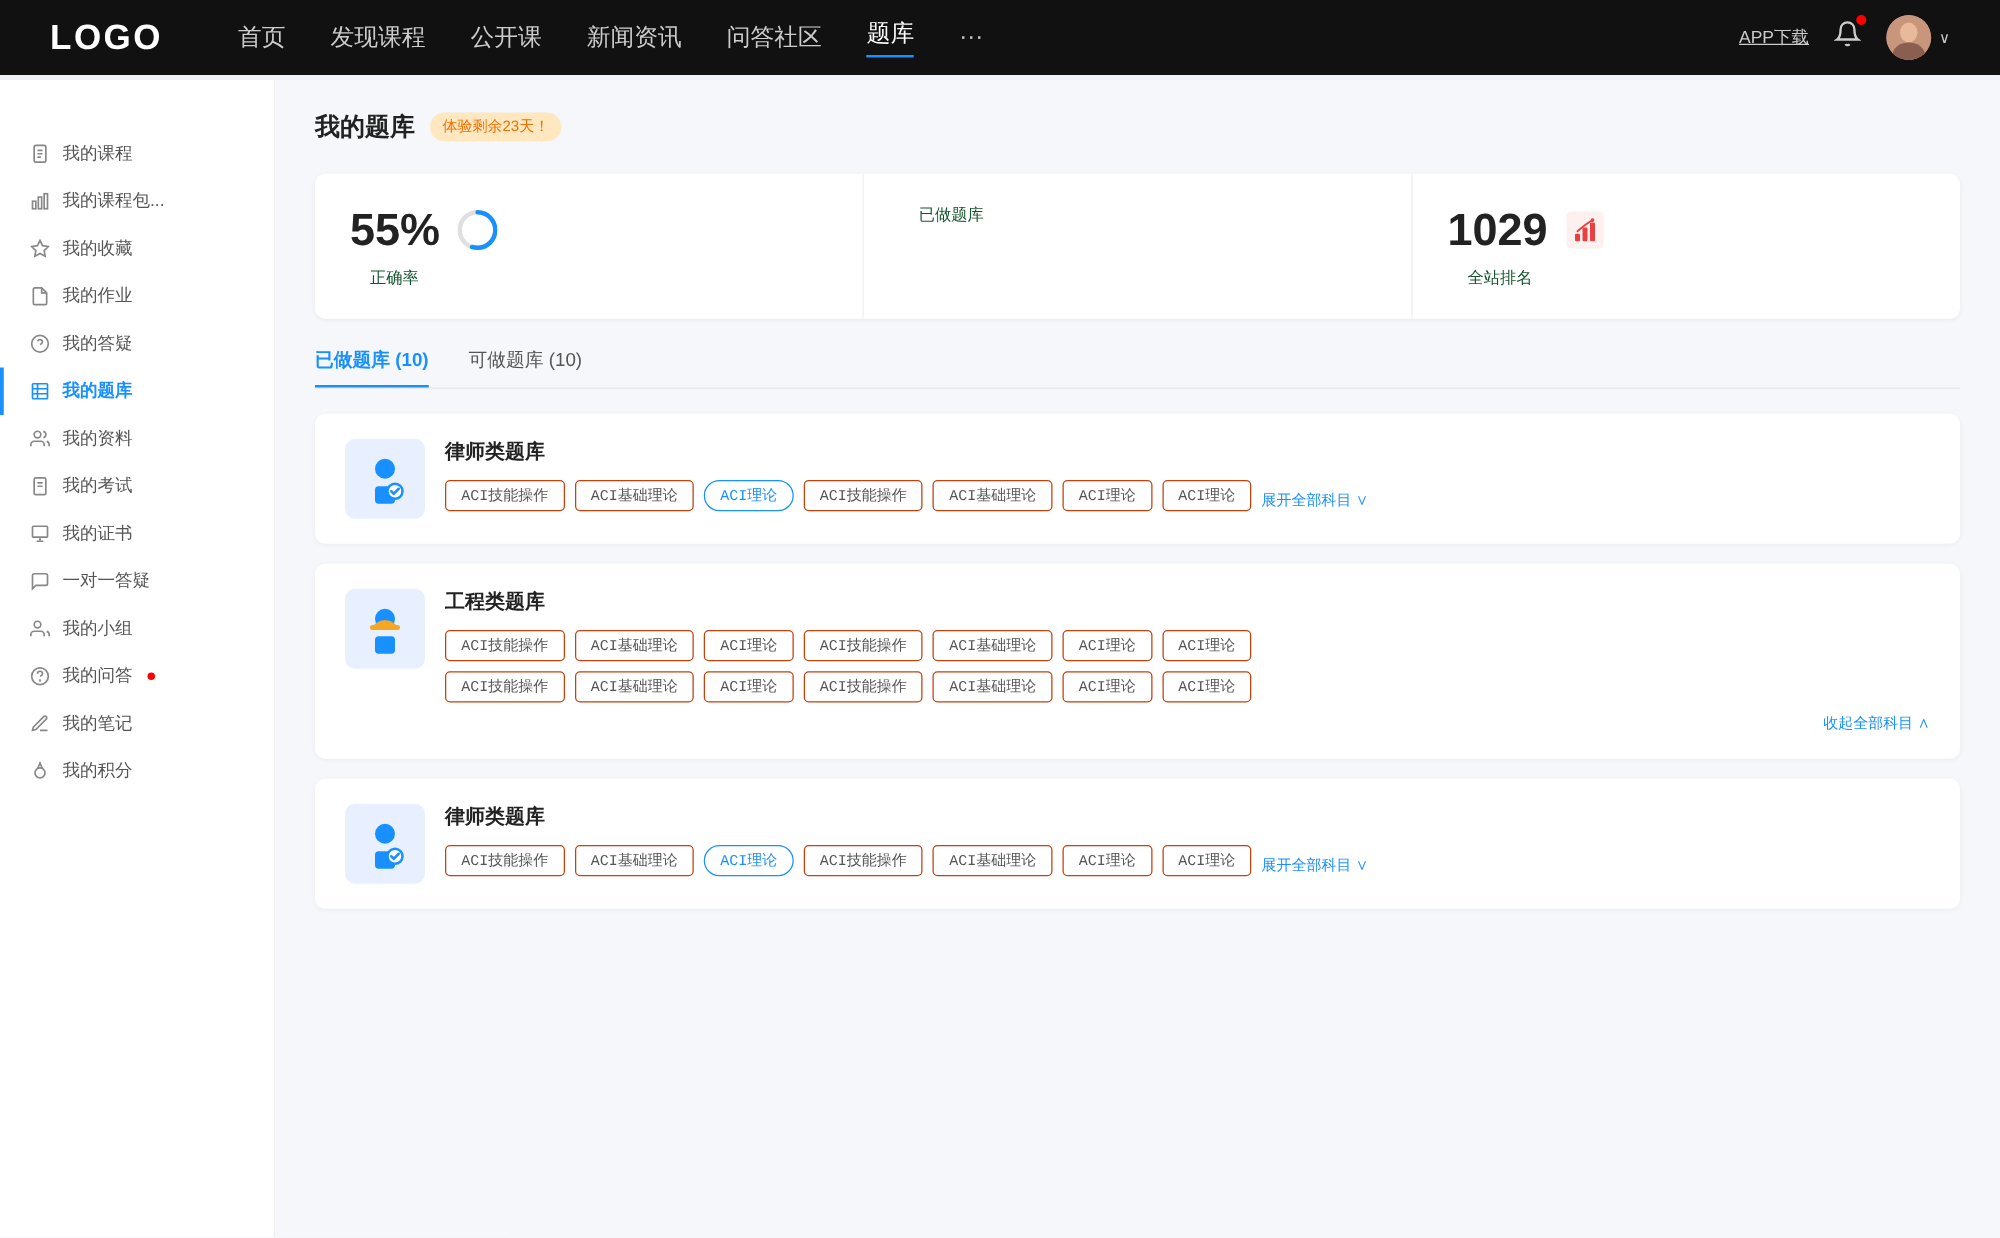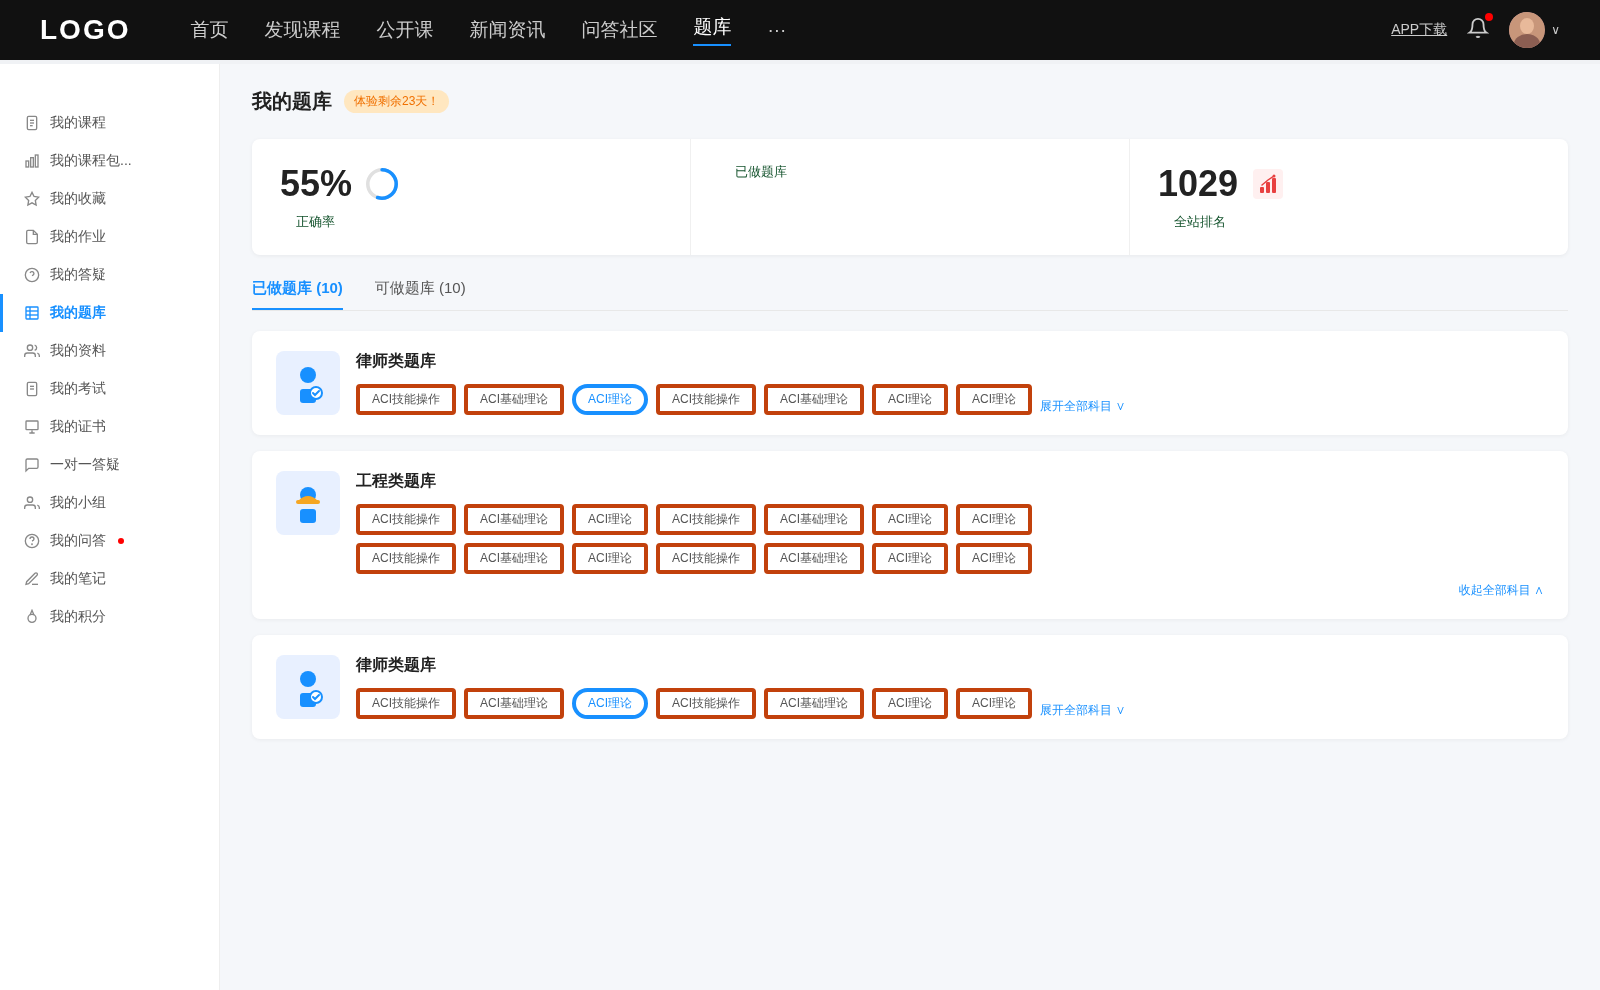--- a/index.html
+++ b/index.html
@@ -300,26 +300,27 @@
       flex: 1;
     }
     .bank-title {
       font-size: 16px;
       font-weight: 600;
       color: #222;
       margin-bottom: 12px;
     }
     .tag {
       padding: 3px 12px;
-      border: 4px solid #c2410c;
+      border: 1px solid #c2410c;
       border-radius: 4px;
       font-size: 12px;
       color: #555;
       cursor: pointer;
       background: #fff;
+      font-family: Liberation Mono, monospace;
     }
     .tag.active-tag {
       border-color: #1890ff;
       color: #1890ff;
       background: #fff;
       border-radius: 20px;
     }
     .expand-btn {
       font-size: 12px;
       color: #1890ff;

